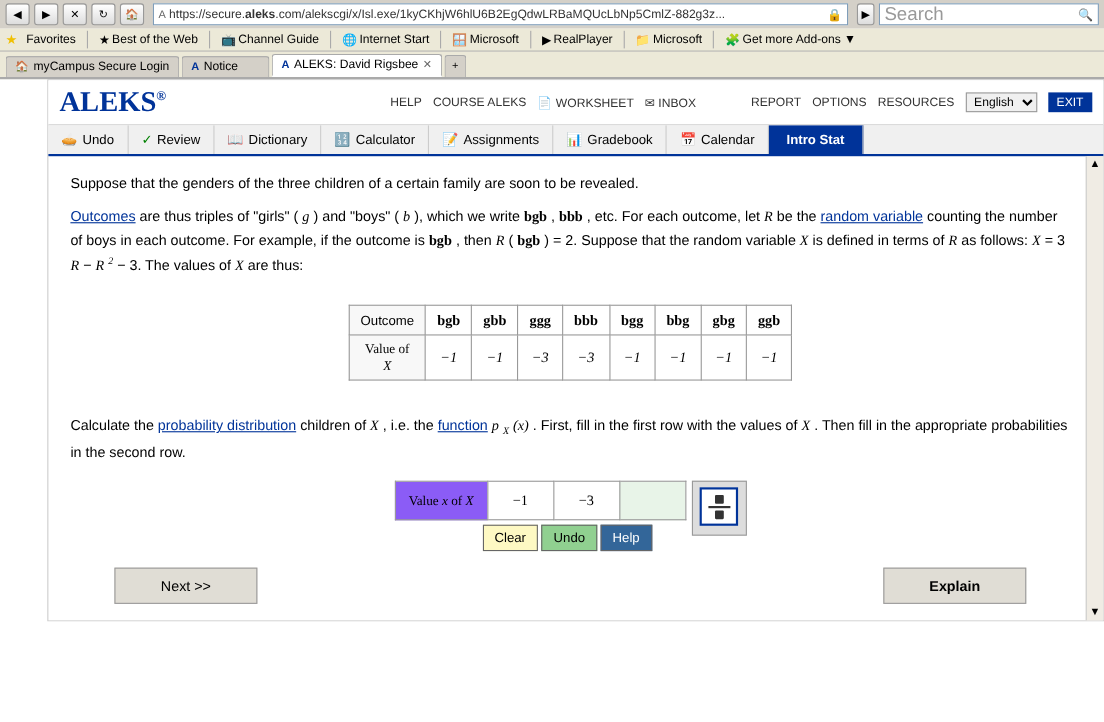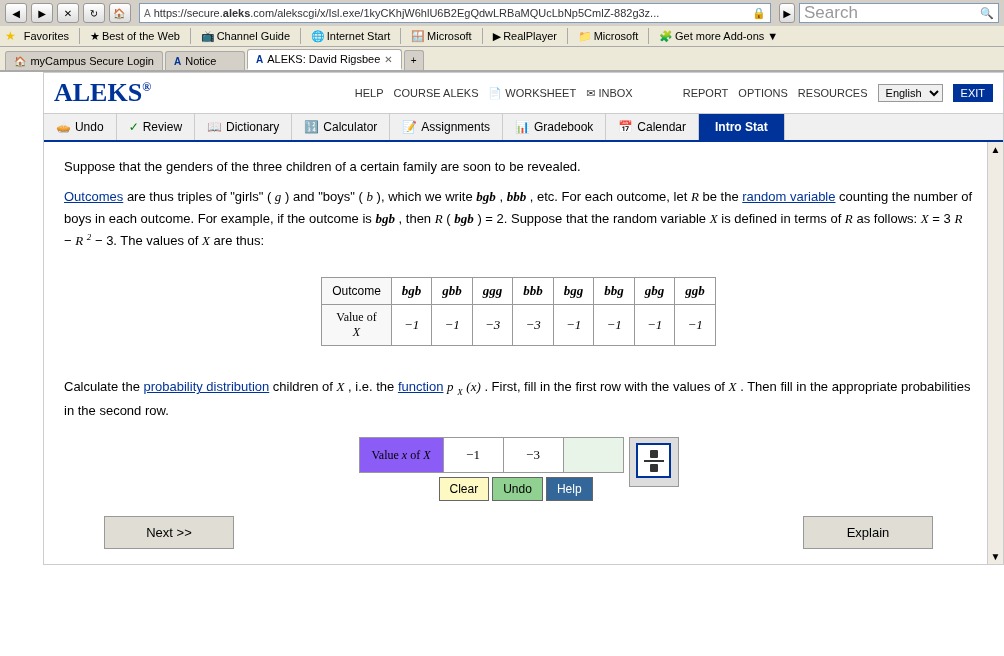--- a/index.html
+++ b/index.html
@@ -33,21 +33,21 @@
     .nav-item { display: flex; align-items: center; padding: 6px 12px; cursor: pointer; font-size: 12px; border-right: 1px solid #ccc; gap: 4px; }
     .nav-item.active { background: #003399; color: #fff; font-weight: bold; padding: 6px 16px; }
 
     
     .content { padding: 15px 20px; position: relative; }
     .content p, .content-text { font-size: 13px; line-height: 1.6; margin-bottom: 8px; }
     .link-text { color: #003399; text-decoration: underline; cursor: pointer; }
 
     
     .math { font-style: italic; font-family: 'Times New Roman', serif; }
-    .math-bold { font-weight: bold; font-style: italic; font-family: 'Times New Roman', serif; }
+    .math-bold { font-weight: bold; font-family: 'Times New Roman', serif; }
 
     
     .outcome-table { border-collapse: collapse; margin: 15px auto; font-size: 13px; }
     .outcome-table td, .outcome-table th { border: 1px solid #999; padding: 5px 10px; text-align: center; font-family: 'Times New Roman', serif; }
     .outcome-table .row-label { text-align: center; background: #f8f8f8; }
     .prob-table { border-collapse: collapse; font-size: 13px; }
     .prob-table td { border: 1px solid #999; padding: 5px 12px; text-align: center; font-family: 'Times New Roman', serif; min-width: 60px; }
     .prob-table .label-cell { background: #8b5cf6; font-size: 12px; min-width: 80px; }
     .input-cell { min-width: 60px; height: 35px; }
     .fraction-input { width: 30px; height: 28px; background: #e8f0ff; border: 1px solid #7f9db9; display: inline-flex; align-items: center; justify-content: center; cursor: pointer; font-size: 11px; }
@@ -320,21 +320,21 @@
             <div style="width:8px; height:8px; background:#333; border-radius:1px;"></div>
             <div style="width:20px; height:1.5px; background:#333; margin:2px 0;"></div>
             <div style="width:8px; height:8px; background:#333; border-radius:1px;"></div>
           </div>
         </div>
       </div>
     </div>
 
     <div class="bottom-buttons" style="display:flex; justify-content:space-between; margin-top:15px; padding:0 40px;">
       <button class="nav-button" style="background:#e0ddd5; border:1px solid #999; padding:8px 25px; font-size:13px; cursor:pointer; min-width:130px;">Next &gt;&gt;</button>
-      <button class="explain-button" style="background:#e0ddd5; border:1px solid #999; padding:8px 25px; font-size:13px; cursor:pointer; min-width:130px;">Explain</button>
+      <button class="explain-button" style="background:#e0ddd5; border:1px solid #999; padding:8px 25px; font-size:13px; cursor:pointer; min-width:130px;font-weight:bold;">Explain</button>
     </div>
 
     <div style="position:absolute; right:0; top:0; width:16px; height:100%; background:#f0ece4; border-left:1px solid #ccc; display:flex; flex-direction:column; align-items:center; justify-content:space-between; padding:2px 0;">
       <div style="font-size:10px; cursor:pointer;">▲</div>
       <div style="font-size:10px; cursor:pointer;">▼</div>
     </div>
   </div>
 
 </div>
 

